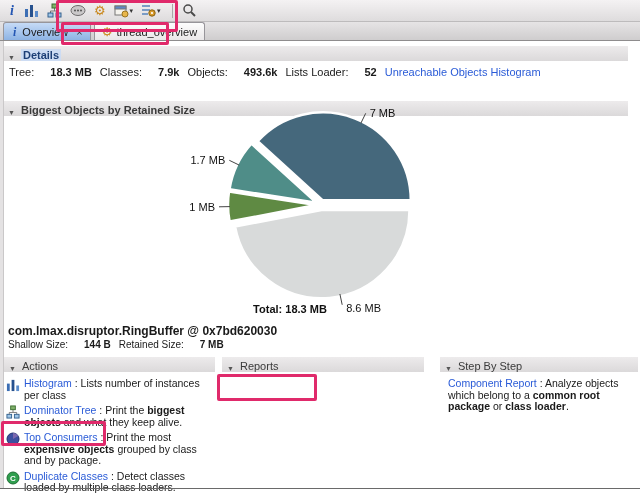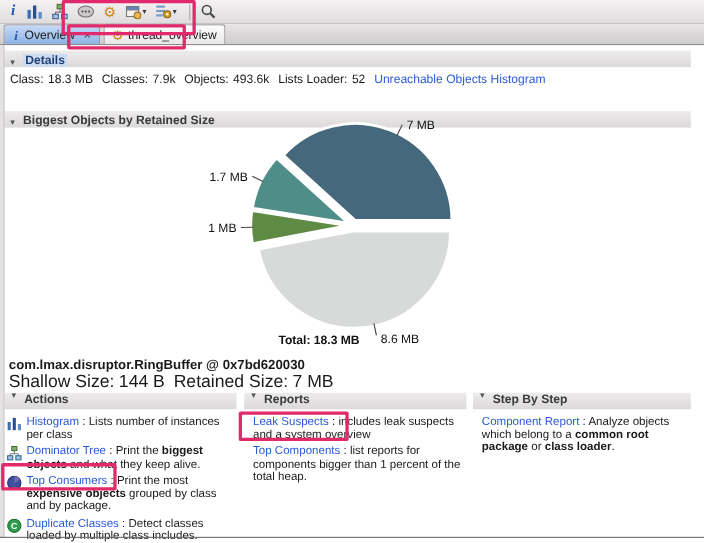--- a/index.html
+++ b/index.html
@@ -23,28 +23,28 @@
        box-sizing:border-box;cursor:pointer;white-space:nowrap}
   .tab.sel{background:linear-gradient(#c6dbf6,#8db3e4)}
   .tab.unsel{background:linear-gradient(#fdfdfd,#e9e7e8)}
   .closex{margin-left:4px;font-size:11px;color:#333;cursor:pointer}
   .sechdr{position:absolute;left:3px;width:625px;height:15px;box-sizing:border-box;
        background:linear-gradient(#edebec,#dbd9da);display:flex;align-items:flex-end;
        font-weight:bold;color:#3a3a3a;font-size:11px;cursor:pointer}
   .tri{font-size:7px;color:#555;margin:0 6px 0 5px}
   .hl{background:#cddcf3;color:#1d3f76;padding:0 2px}
   .details-line{position:absolute;left:9px;top:66px;font-size:11px;white-space:nowrap}
-  .dv{font-weight:normal;margin:0 8px 0 4px}
+  .dv{font-weight:bold;margin:0 8px 0 16px}
   a.lnk{color:#2a5bd7;cursor:pointer}
   #pie-svg{position:absolute;left:0;top:106px}
   .objname{position:absolute;left:8px;top:324px;font-weight:bold;font-size:12px}
-  .objsizes{position:absolute;left:8px;top:339px;font-size:16px}
+  .objsizes{position:absolute;left:8px;top:339px;font-size:10px}
   .col{position:absolute;top:357px}
   .colhdr{height:15px;width:100%;box-sizing:border-box;background:linear-gradient(#edebec,#dbd9da);
-       display:flex;align-items:flex-start;font-weight:bold;font-size:11px;color:#3a3a3a;cursor:pointer}
+       display:flex;align-items:flex-end;font-weight:normal;font-size:11px;color:#3a3a3a;cursor:pointer}
   .items{padding:6px 2px 0 2px;font-size:10.5px;line-height:11.5px}
   .item{position:relative;padding-left:18px;margin-bottom:4px}
   .item.noicon{padding-left:6px}
   .iicon{position:absolute;left:0;top:0}
   .leftstrip{position:absolute;left:0;top:41px;width:3px;height:448px;background:#e4e2e3;border-right:1px solid #cac8c9}
   .bottomline{position:absolute;left:0;top:488px;width:640px;height:1px;background:#6a6a6a}
   .ann{position:absolute;border:3px solid #e02a6b;border-radius:2px;z-index:50;pointer-events:none}
 </style>
 </head>
 <body>
@@ -115,21 +115,21 @@
   <div class="tab unsel">
     <span class="gear small">⚙</span>
     <span>thread_overview</span>
   </div>
 </div>
 
 <div class="sechdr" style="top:46px">
   <span class="tri">▼</span>
   <span class="hl">Details</span>
 </div>
-<div class="details-line"><span>Class:</span><b class="dv">18.3 MB</b><span>Classes:</span><b class="dv">7.9k</b><span>Objects:</span><b class="dv">493.6k</b><span>Lists Loader:</span><b class="dv">52</b><a class="lnk">Unreachable Objects Histogram</a></div>
+<div class="details-line"><span>Tree:</span><b class="dv">18.3 MB</b><span>Classes:</span><b class="dv">7.9k</b><span>Objects:</span><b class="dv">493.6k</b><span>Lists Loader:</span><b class="dv">52</b><a class="lnk">Unreachable Objects Histogram</a></div>
 
 <div class="sechdr" style="top:101px">
   <span class="tri">▼</span>
   <span>Biggest Objects by Retained Size</span>
 </div>
 
 <svg id="pie-svg" width="640" height="216">
     <path d="M322.8,94.3 L410.8,94.3 A88,88 0 0 0 257.7,35.1 Z" fill="#45687c" stroke="#ffffff" stroke-width="2.5"></path>
     <line x1="360.9" y1="17.2" x2="365.7" y2="7.3" stroke="#444" stroke-width="1"></line>
     <text x="369.7" y="11.3" text-anchor="start" font-size="11" fill="#111">7 MB</text>
@@ -165,36 +165,32 @@
             <rect x="1" y="10" width="5" height="4" fill="#9fc6e8" stroke="#35618e"></rect>
             <rect x="9" y="10" width="5" height="4" fill="#9fc6e8" stroke="#35618e"></rect>
           </svg></span><a class="lnk">Dominator Tree</a><span> : Print the </span><b>biggest objects</b><span> and what they keep alive.</span></div>
     <div class="item"><span class="iicon"><svg width="14" height="14" viewBox="0 0 14 14">
             <circle cx="7" cy="7" r="6" fill="#3d4fa0" stroke="#22306e"></circle>
             <path d="M7 7 L7 1 A6 6 0 0 1 12.2 4 Z" fill="#7b68ae"></path>
           </svg></span><a class="lnk">Top Consumers</a><span> : Print the most </span><b>expensive objects</b><span> grouped by class and by package.</span></div>
     <div class="item"><span class="iicon"><svg width="14" height="14" viewBox="0 0 14 14">
             <circle cx="7" cy="7" r="6" fill="#2f9e4e" stroke="#1d6e33"></circle>
             <text x="7" y="10" text-anchor="middle" font-size="8" font-weight="bold" fill="#fff" font-family="Liberation Sans, sans-serif">C</text>
-          </svg></span><a class="lnk">Duplicate Classes</a><span> : Detect classes loaded by multiple class includes.</span></div>
+          </svg></span><a class="lnk">Duplicate Classes</a><span> : Detect classes loaded by multiple class loaders.</span></div>
   </div>
 </div>
 
 <div class="col" style="left:222px;width:202px">
   <div class="colhdr">
       <span class="tri">▼</span>
       <span>Reports</span>
     </div>
-  <div class="items">
-    <div class="item noicon"><a class="lnk">Leak Suspects</a><span> : includes leak suspects and a system overview</span></div>
-    <div class="item noicon"><a class="lnk">Top Components</a><span> : list reports for components bigger than 1 percent of the total heap.</span></div>
-  </div>
-</div>
-
-<div class="col" style="left:430px;width:198px">
+</div>
+
+<div class="col" style="left:440px;width:198px">
   <div class="colhdr">
       <span class="tri">▼</span>
       <span>Step By Step</span>
     </div>
   <div class="items">
     <div class="item noicon"><a class="lnk">Component Report</a><span> : Analyze objects which belong to a </span><b>common root package</b><span> or </span><b>class loader</b><span>.</span></div>
   </div>
 </div>
 
 <div class="leftstrip"></div>

